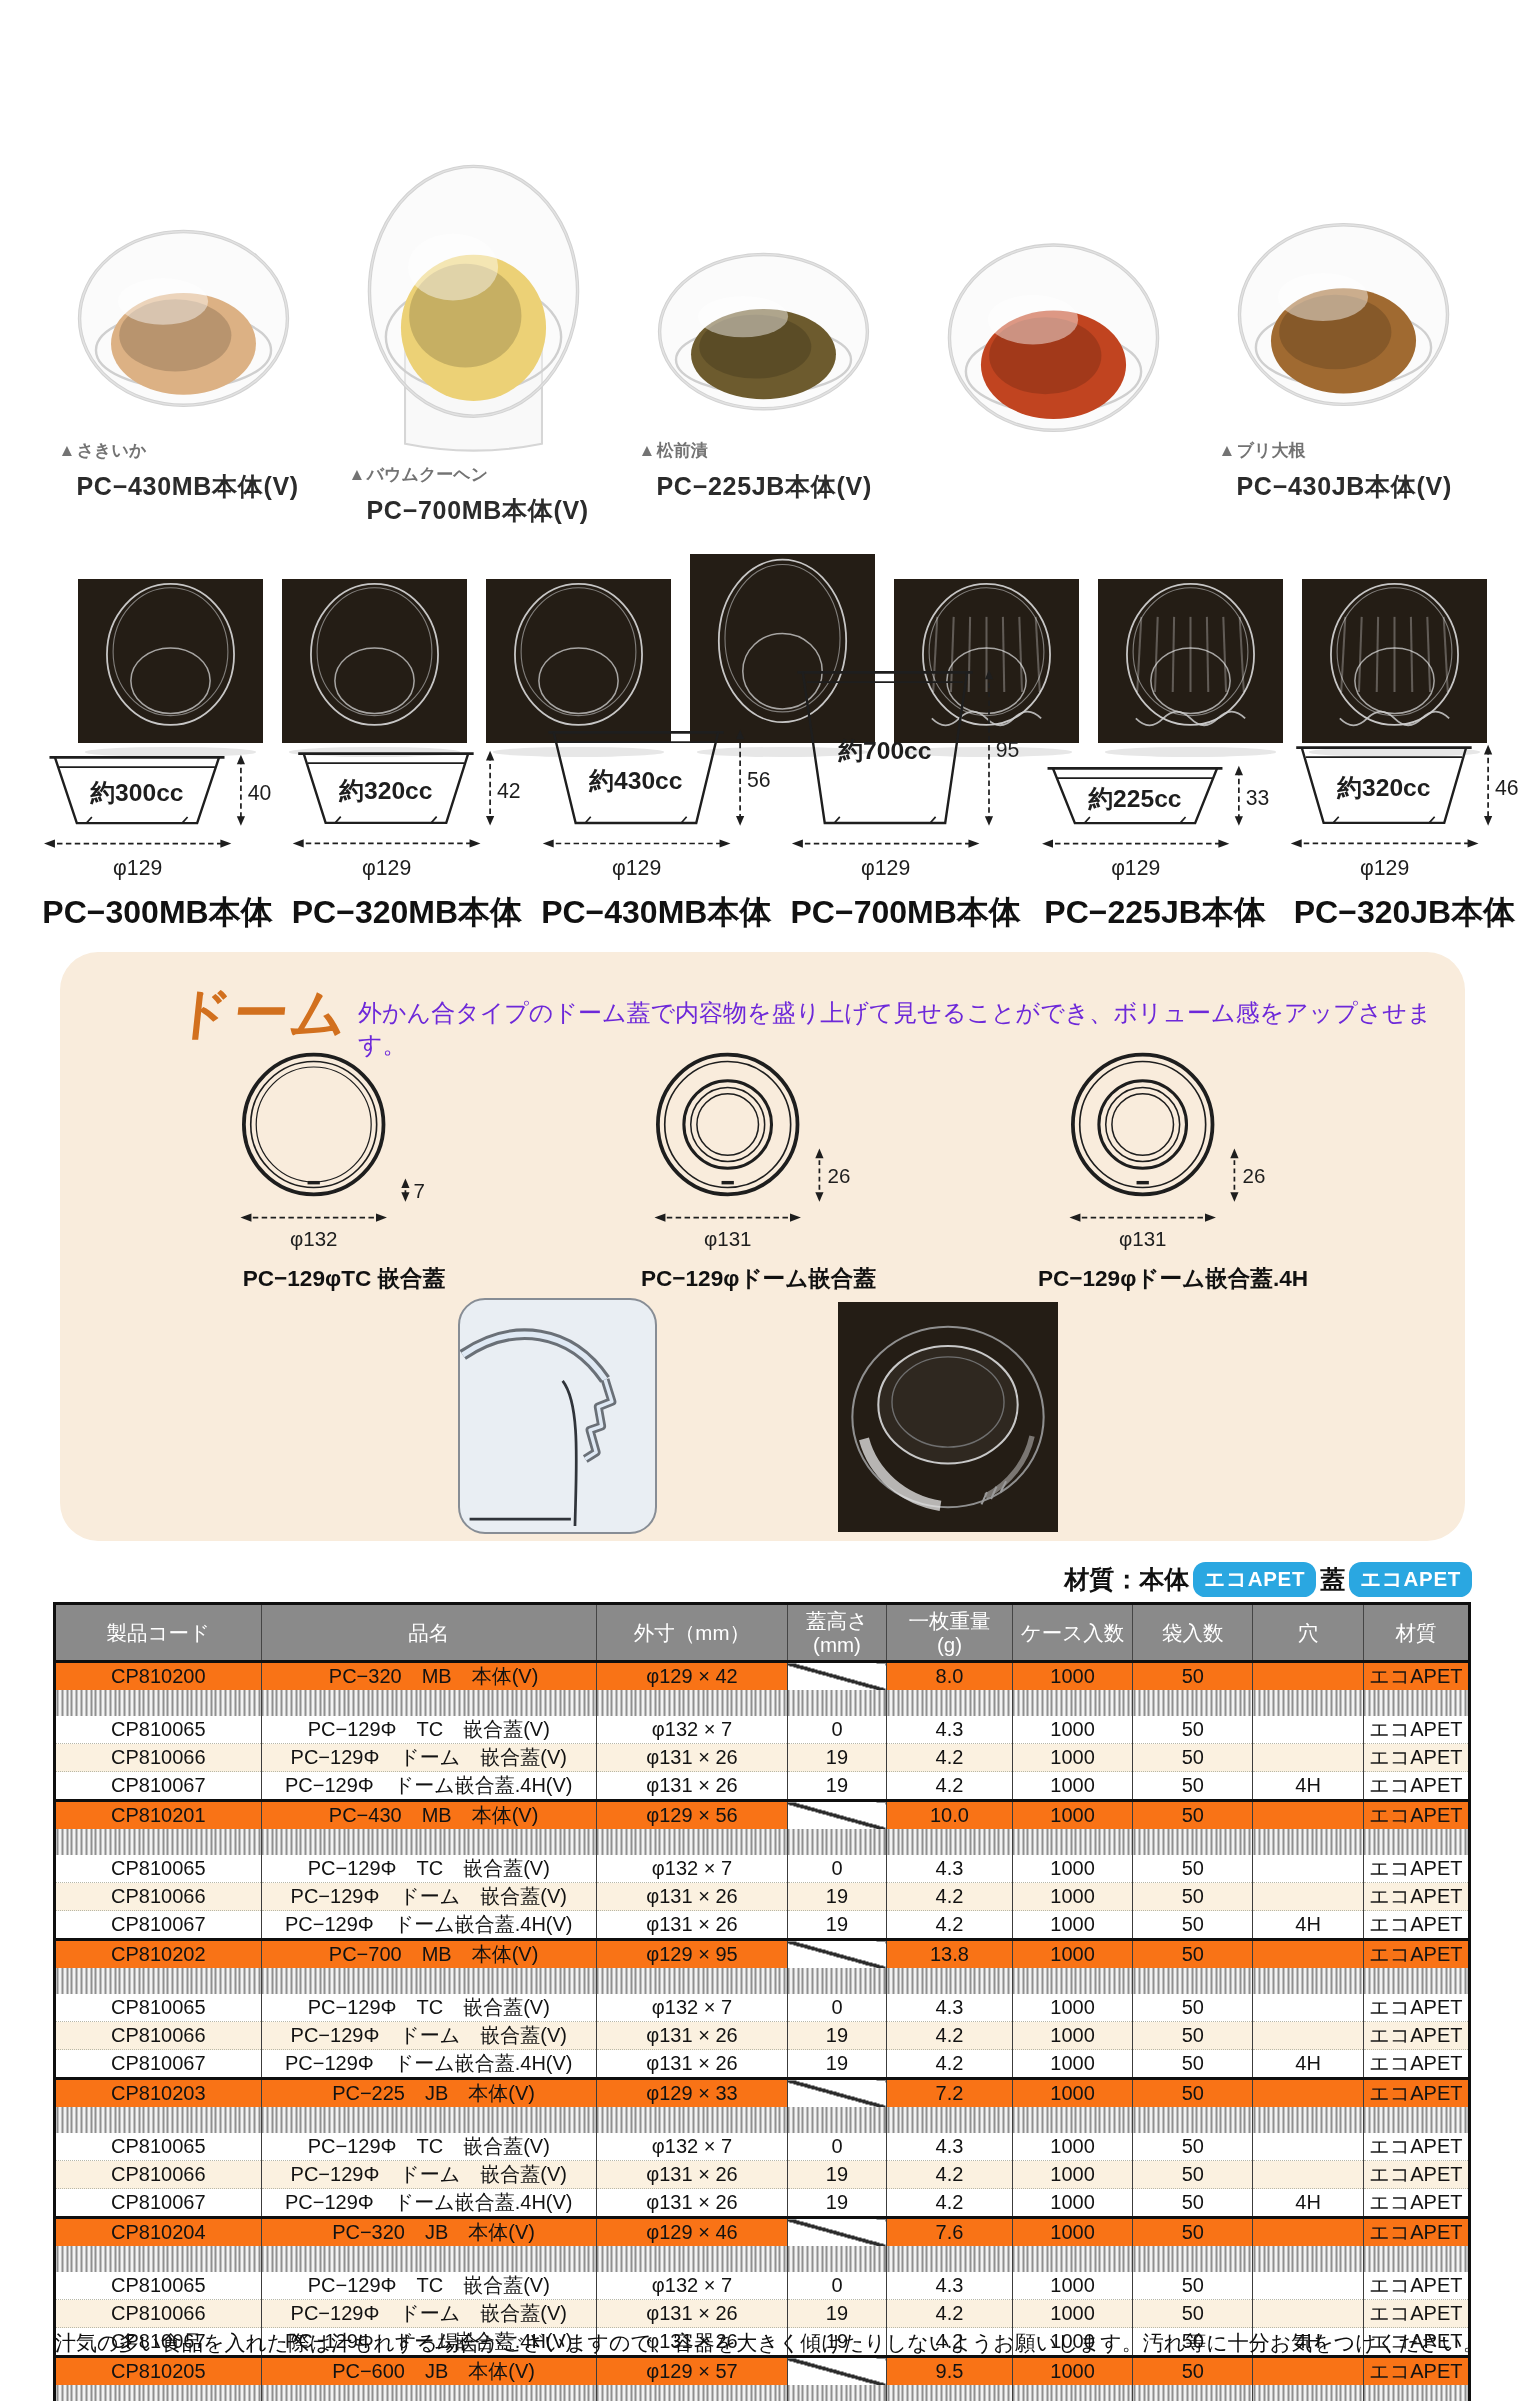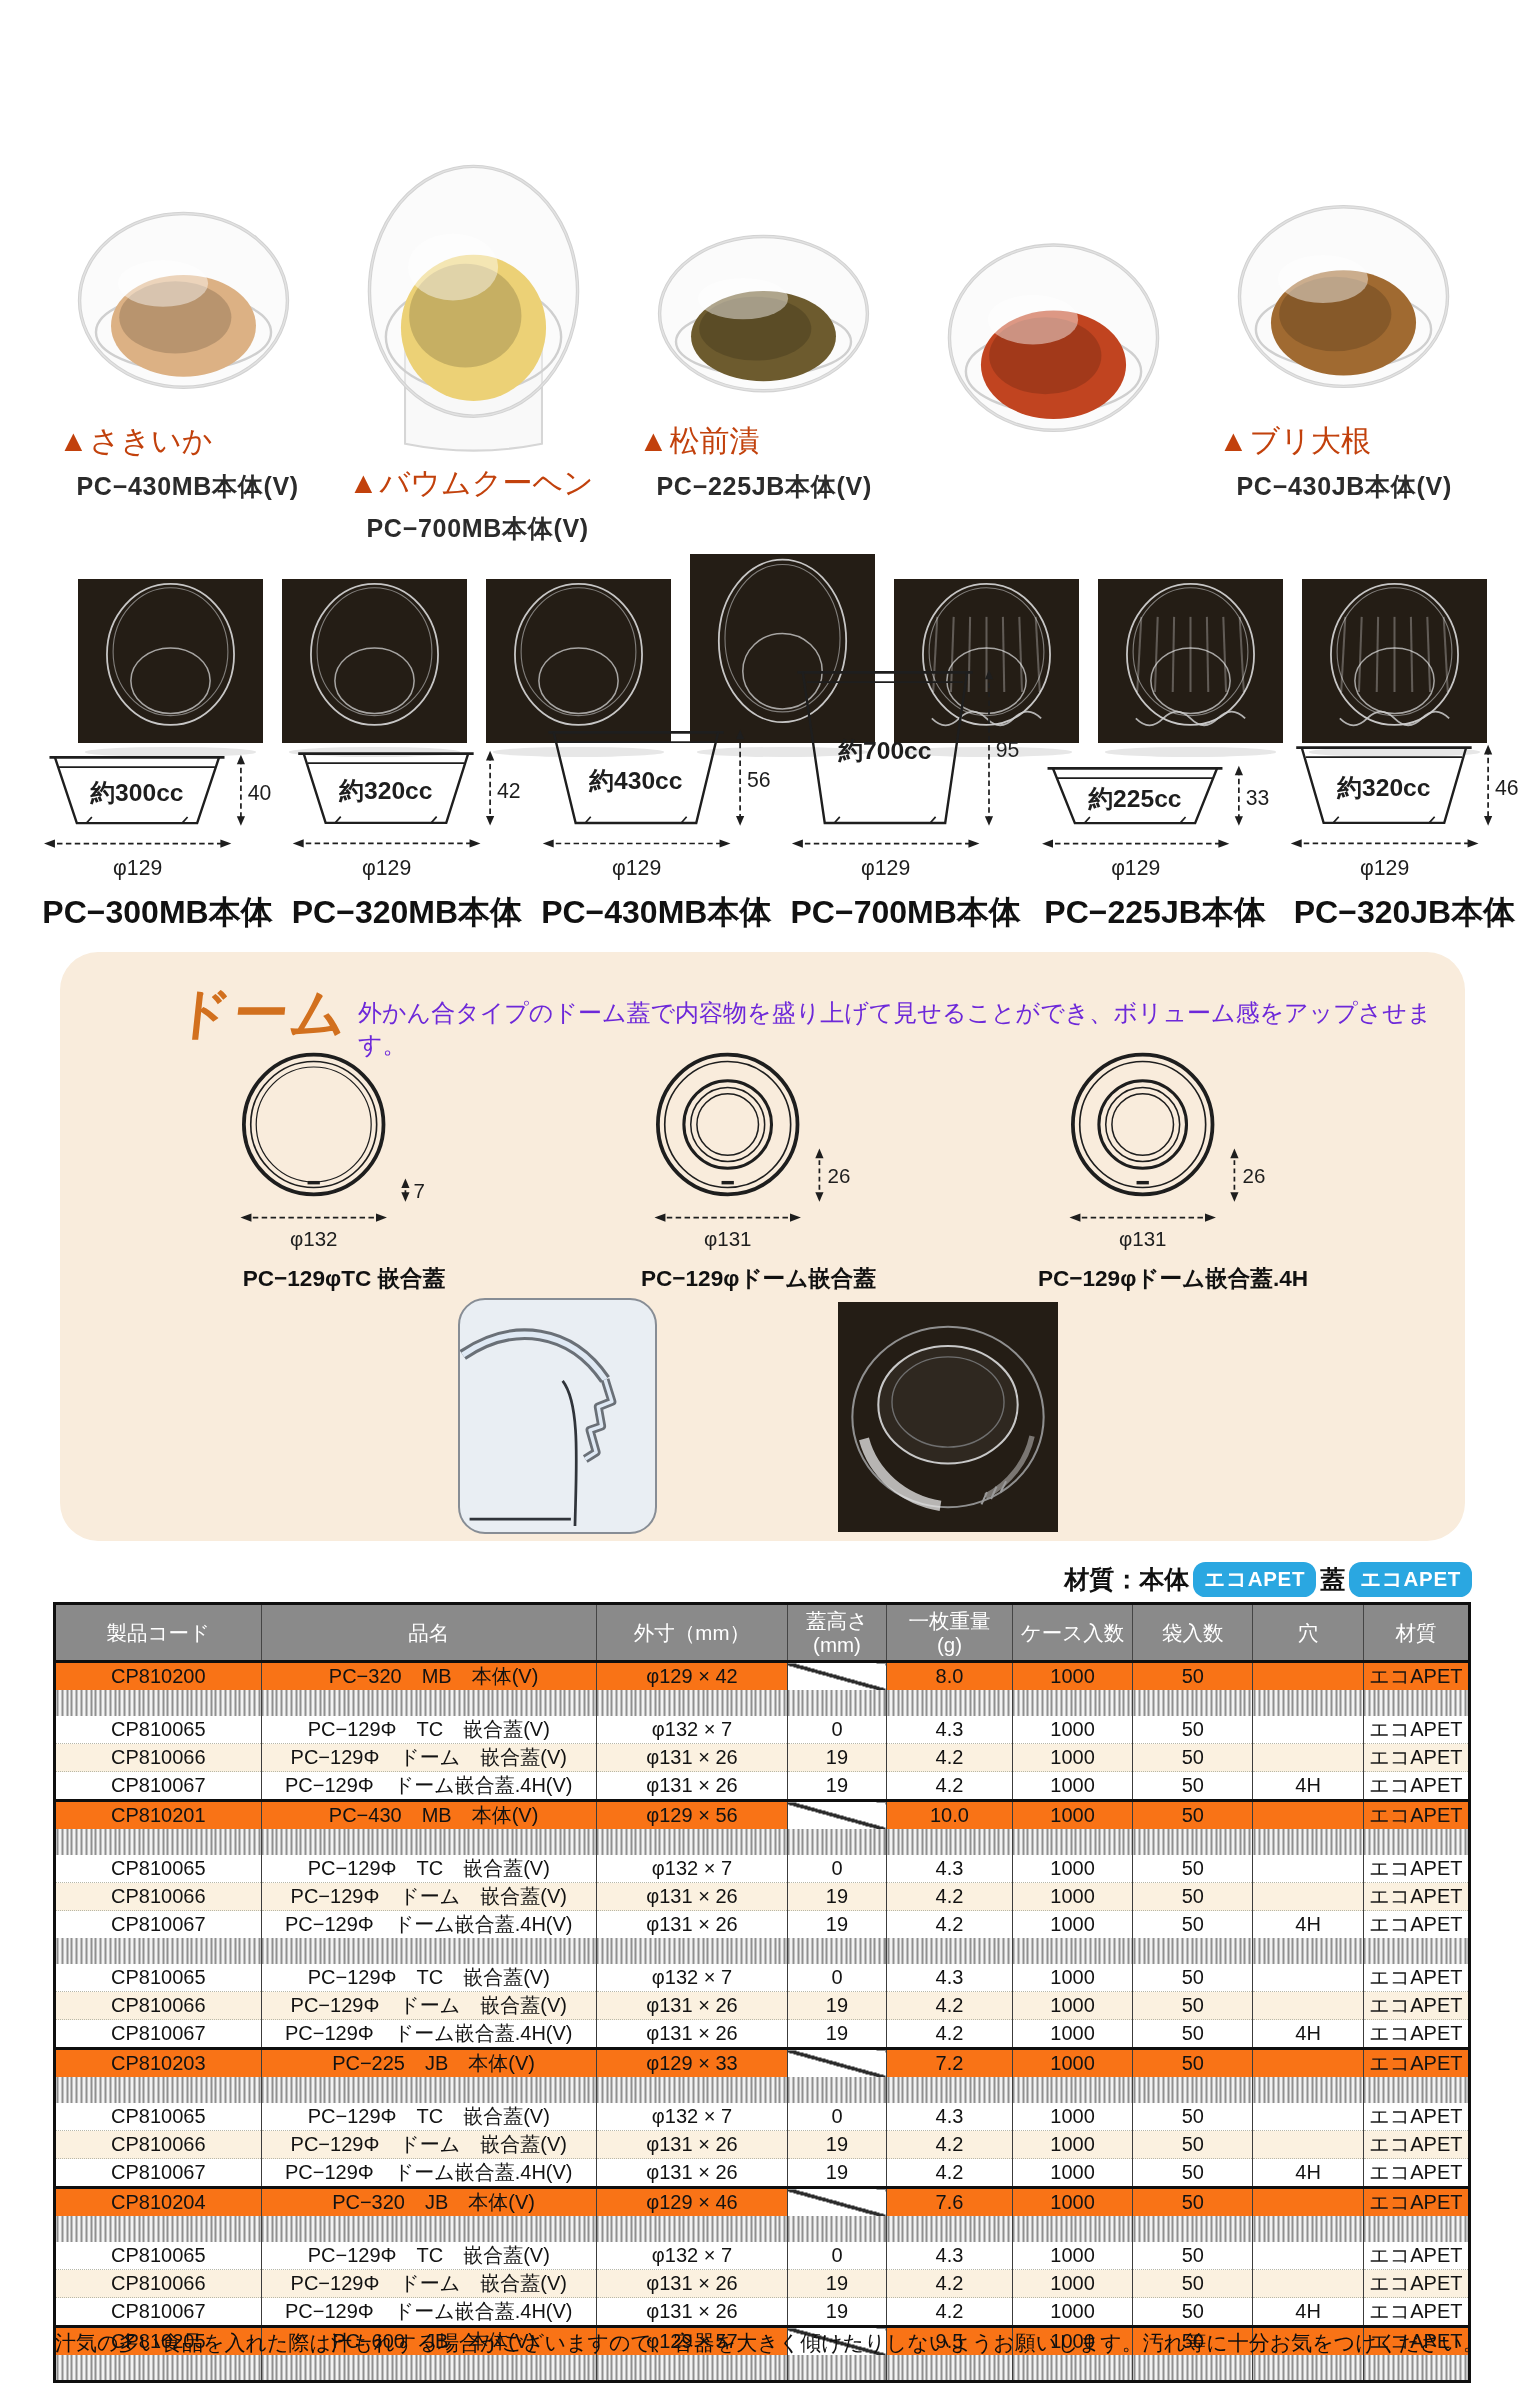--- a/index.html
+++ b/index.html
@@ -4,21 +4,21 @@
 <style>
   * { margin:0; padding:0; box-sizing:border-box; }
   body { background:#fff; font-family:"Liberation Sans","DejaVu Sans",sans-serif; }
   #page { position:relative; width:1525px; height:2401px; background:#ffffff; overflow:hidden; }
 
   
   #photo-row { position:absolute; left:38px; top:154px; width:1450px; height:349px; display:flex; }
   .photo-col { flex:1; display:flex; flex-direction:column; }
   .photo-area { height:308px; display:flex; align-items:flex-end; justify-content:center; }
   .photo-caption { padding-left:20.5px; margin-top:4.1px; }
-  .food-name { color:#c2410c; font-weight:normal; font-size:30px; }
+  .food-name { color:#737373; font-weight:bold; font-size:17px; }
   .food-name .tri { margin-right:1.4px; }
   .code-name { color:#2b2b2b; font-size:25px; padding-left:18px; margin-top:8px; letter-spacing:0.7px;font-weight:bold; }
 
   
   #gallery-row { position:absolute; left:78px; top:551px; width:1394px; height:192px; display:flex; gap:19px; align-items:flex-end; }
   .gallery-box { position:relative; flex:1; height:164px; background:#241d15; }
   .gallery-box.tall { height:189px; }
   .gallery-box::after { content:""; position:absolute; left:4%; bottom:-13.7px; width:92%; height:9.6px; background:#e7e7e7; border-radius:50%; }
 
   
@@ -539,20 +539,31 @@
           <td>CP810067</td>
           <td>PC−129Φ　ドーム嵌合蓋.4H(V)</td>
           <td>φ131 × 26</td>
           <td>19</td>
           <td>4.2</td>
           <td>1000</td>
           <td>50</td>
           <td>4H</td>
           <td>エコAPET</td>
         </tr>
+        <tr class="body-row">
+          <td>CP810202</td>
+          <td class="name-cell-body">PC−700　MB　本体(V)</td>
+          <td>φ129 × 95</td>
+          <td class="slash"></td>
+          <td>13.8</td>
+          <td>1000</td>
+          <td>50</td>
+          <td></td>
+          <td>エコAPET</td>
+        </tr>
         <tr class="hatch">
           <td></td>
           <td></td>
           <td></td>
           <td></td>
           <td></td>
           <td></td>
           <td></td>
           <td></td>
           <td></td>

